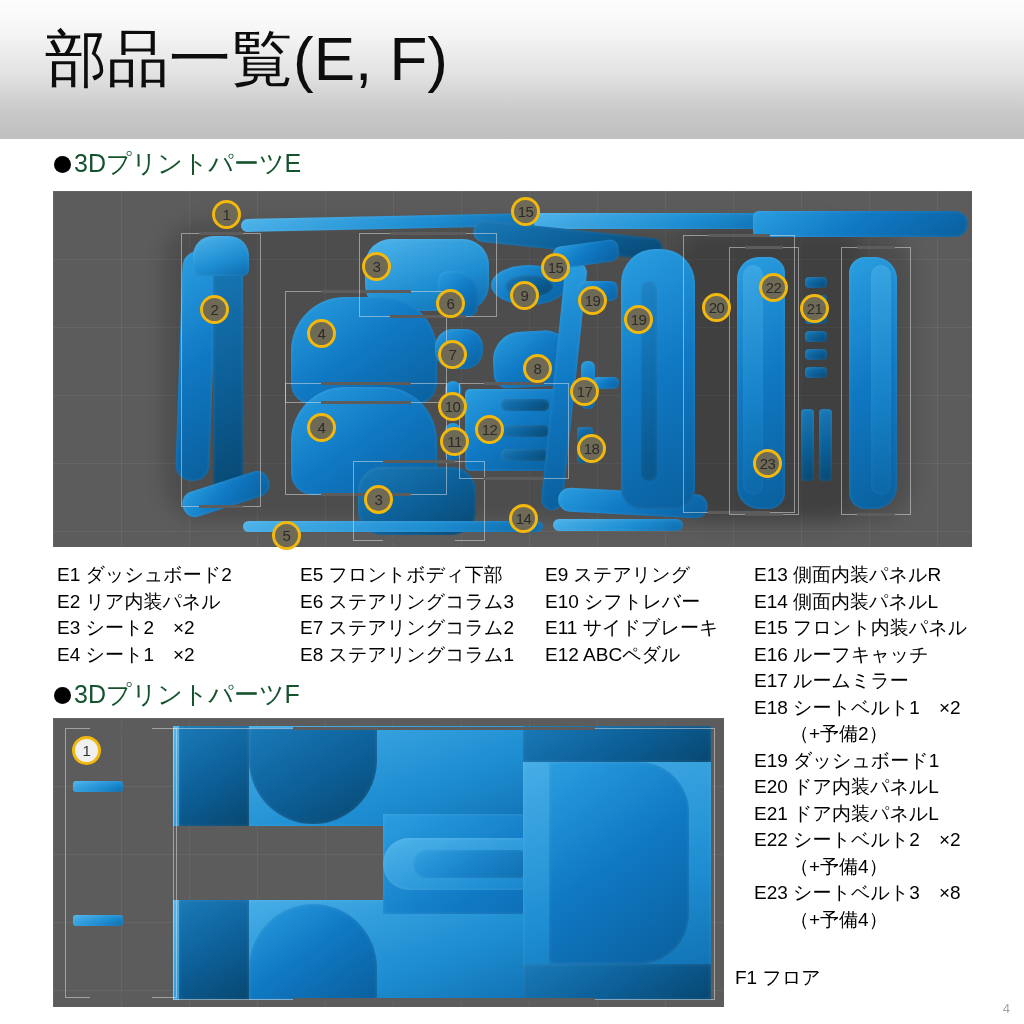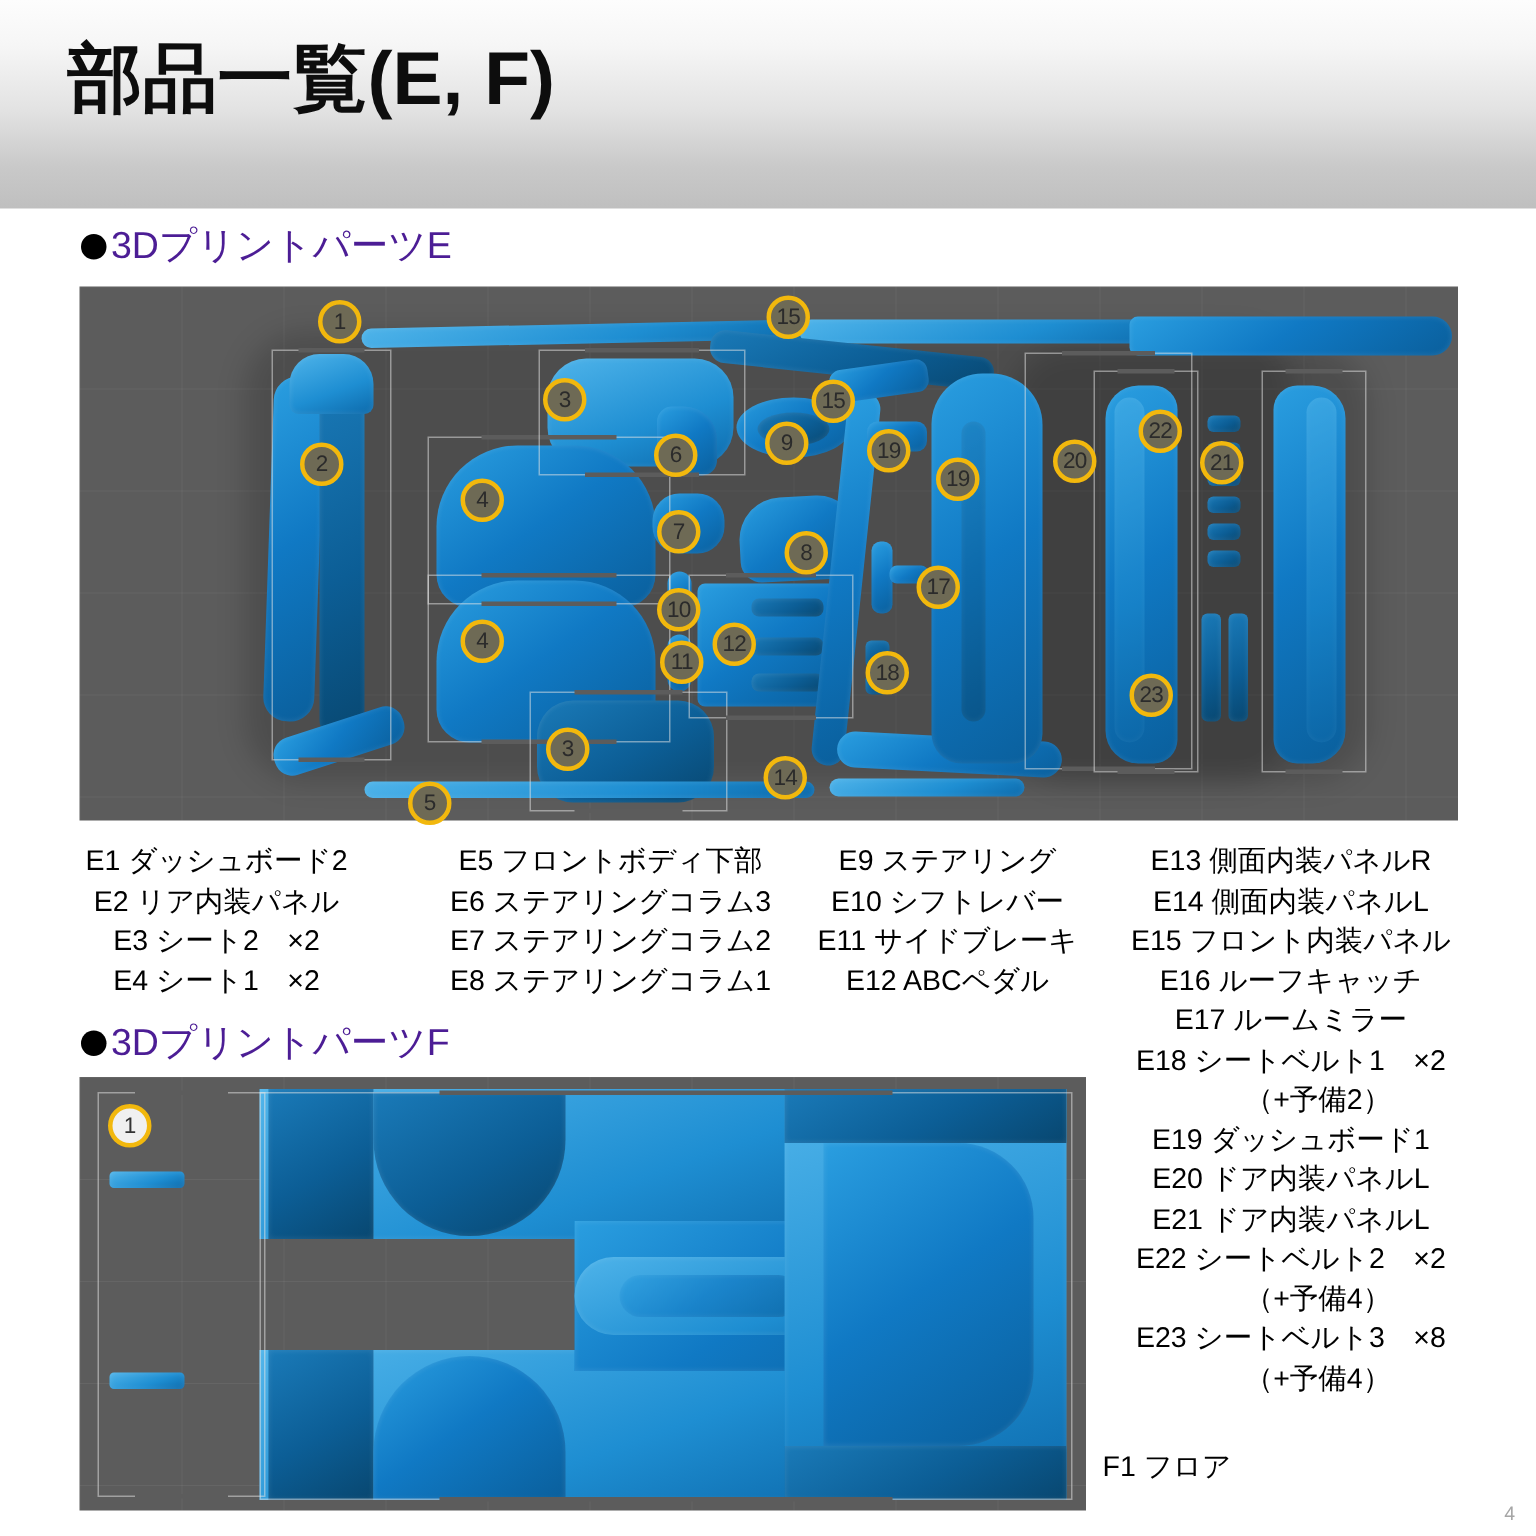--- a/index.html
+++ b/index.html
@@ -21,33 +21,33 @@
     position: absolute;
     left: 0; top: 0;
     width: 1024px;
     height: 139px;
     background: linear-gradient(to bottom, #fdfdfd 0%, #f6f6f6 22%, #e3e3e3 52%, #c9c9c9 80%, #bfbfbf 100%);
   }
   .slide-title {
     position: absolute;
     left: 45px;
     top: 26px;
-    font-size: 50px;
+    font-size: 62px;
     line-height: 1.05;
     letter-spacing: 0px;
     color: #0d0d0d;
     white-space: nowrap;
-    font-weight: 700;
+    font-weight: 400;
   }
 
   
   .section-heading {
     position: absolute;
     font-size: 25px;
-    color: #4c1d95;
+    color: #14532d;
     white-space: nowrap;
     display: flex;
     align-items: baseline;
   }
   .bullet-dot {
     display: inline-block;
     width: 17px;
     height: 17px;
     border-radius: 50%;
     background: #000000;
@@ -150,21 +150,21 @@
     position: absolute;
     font-size: 19px;
     line-height: 26.5px;
     color: #000;
     white-space: nowrap;
   }
   .col-1 { left: 57px;  top: 562px; }
   .col-2 { left: 300px; top: 562px; }
   .col-3 { left: 545px; top: 562px; }
   .col-4 { left: 754px; top: 562px; }
-  .parts-col .row { display: block; text-align: center; }
+  .parts-col .row { display: block; }
   .parts-col .row.indent { padding-left: 36px; }
 
   .f-list {
     position: absolute;
     left: 735px;
     top: 965px;
     font-size: 19px;
     color: #000;
     white-space: nowrap;
   }
@@ -281,21 +281,21 @@
 <div class="callout" style="left:438px; top:340px;">7</div>
 <div class="callout" style="left:523px; top:354px;">8</div>
 <div class="callout" style="left:510px; top:281px;">9</div>
 <div class="callout" style="left:438px; top:392px;">10</div>
 <div class="callout" style="left:440px; top:427px;">11</div>
 <div class="callout" style="left:475px; top:415px;">12</div>
 <div class="callout" style="left:511px; top:197px;">15</div>
 <div class="callout" style="left:509px; top:504px;">14</div>
 <div class="callout" style="left:541px; top:253px;">15</div>
 <div class="callout" style="left:578px; top:286px;">19</div>
-<div class="callout" style="left:611px; top:377px;">17</div>
+<div class="callout" style="left:570px; top:377px;">17</div>
 <div class="callout" style="left:577px; top:434px;">18</div>
 <div class="callout" style="left:624px; top:305px;">19</div>
 <div class="callout" style="left:702px; top:293px;">20</div>
 <div class="callout" style="left:800px; top:294px;">21</div>
 <div class="callout" style="left:759px; top:273px;">22</div>
 <div class="callout" style="left:753px; top:449px;">23</div>
 
 <div class="parts-col col-1">
   <span class="row">E1 ダッシュボード2</span>
   <span class="row">E2 リア内装パネル</span>

